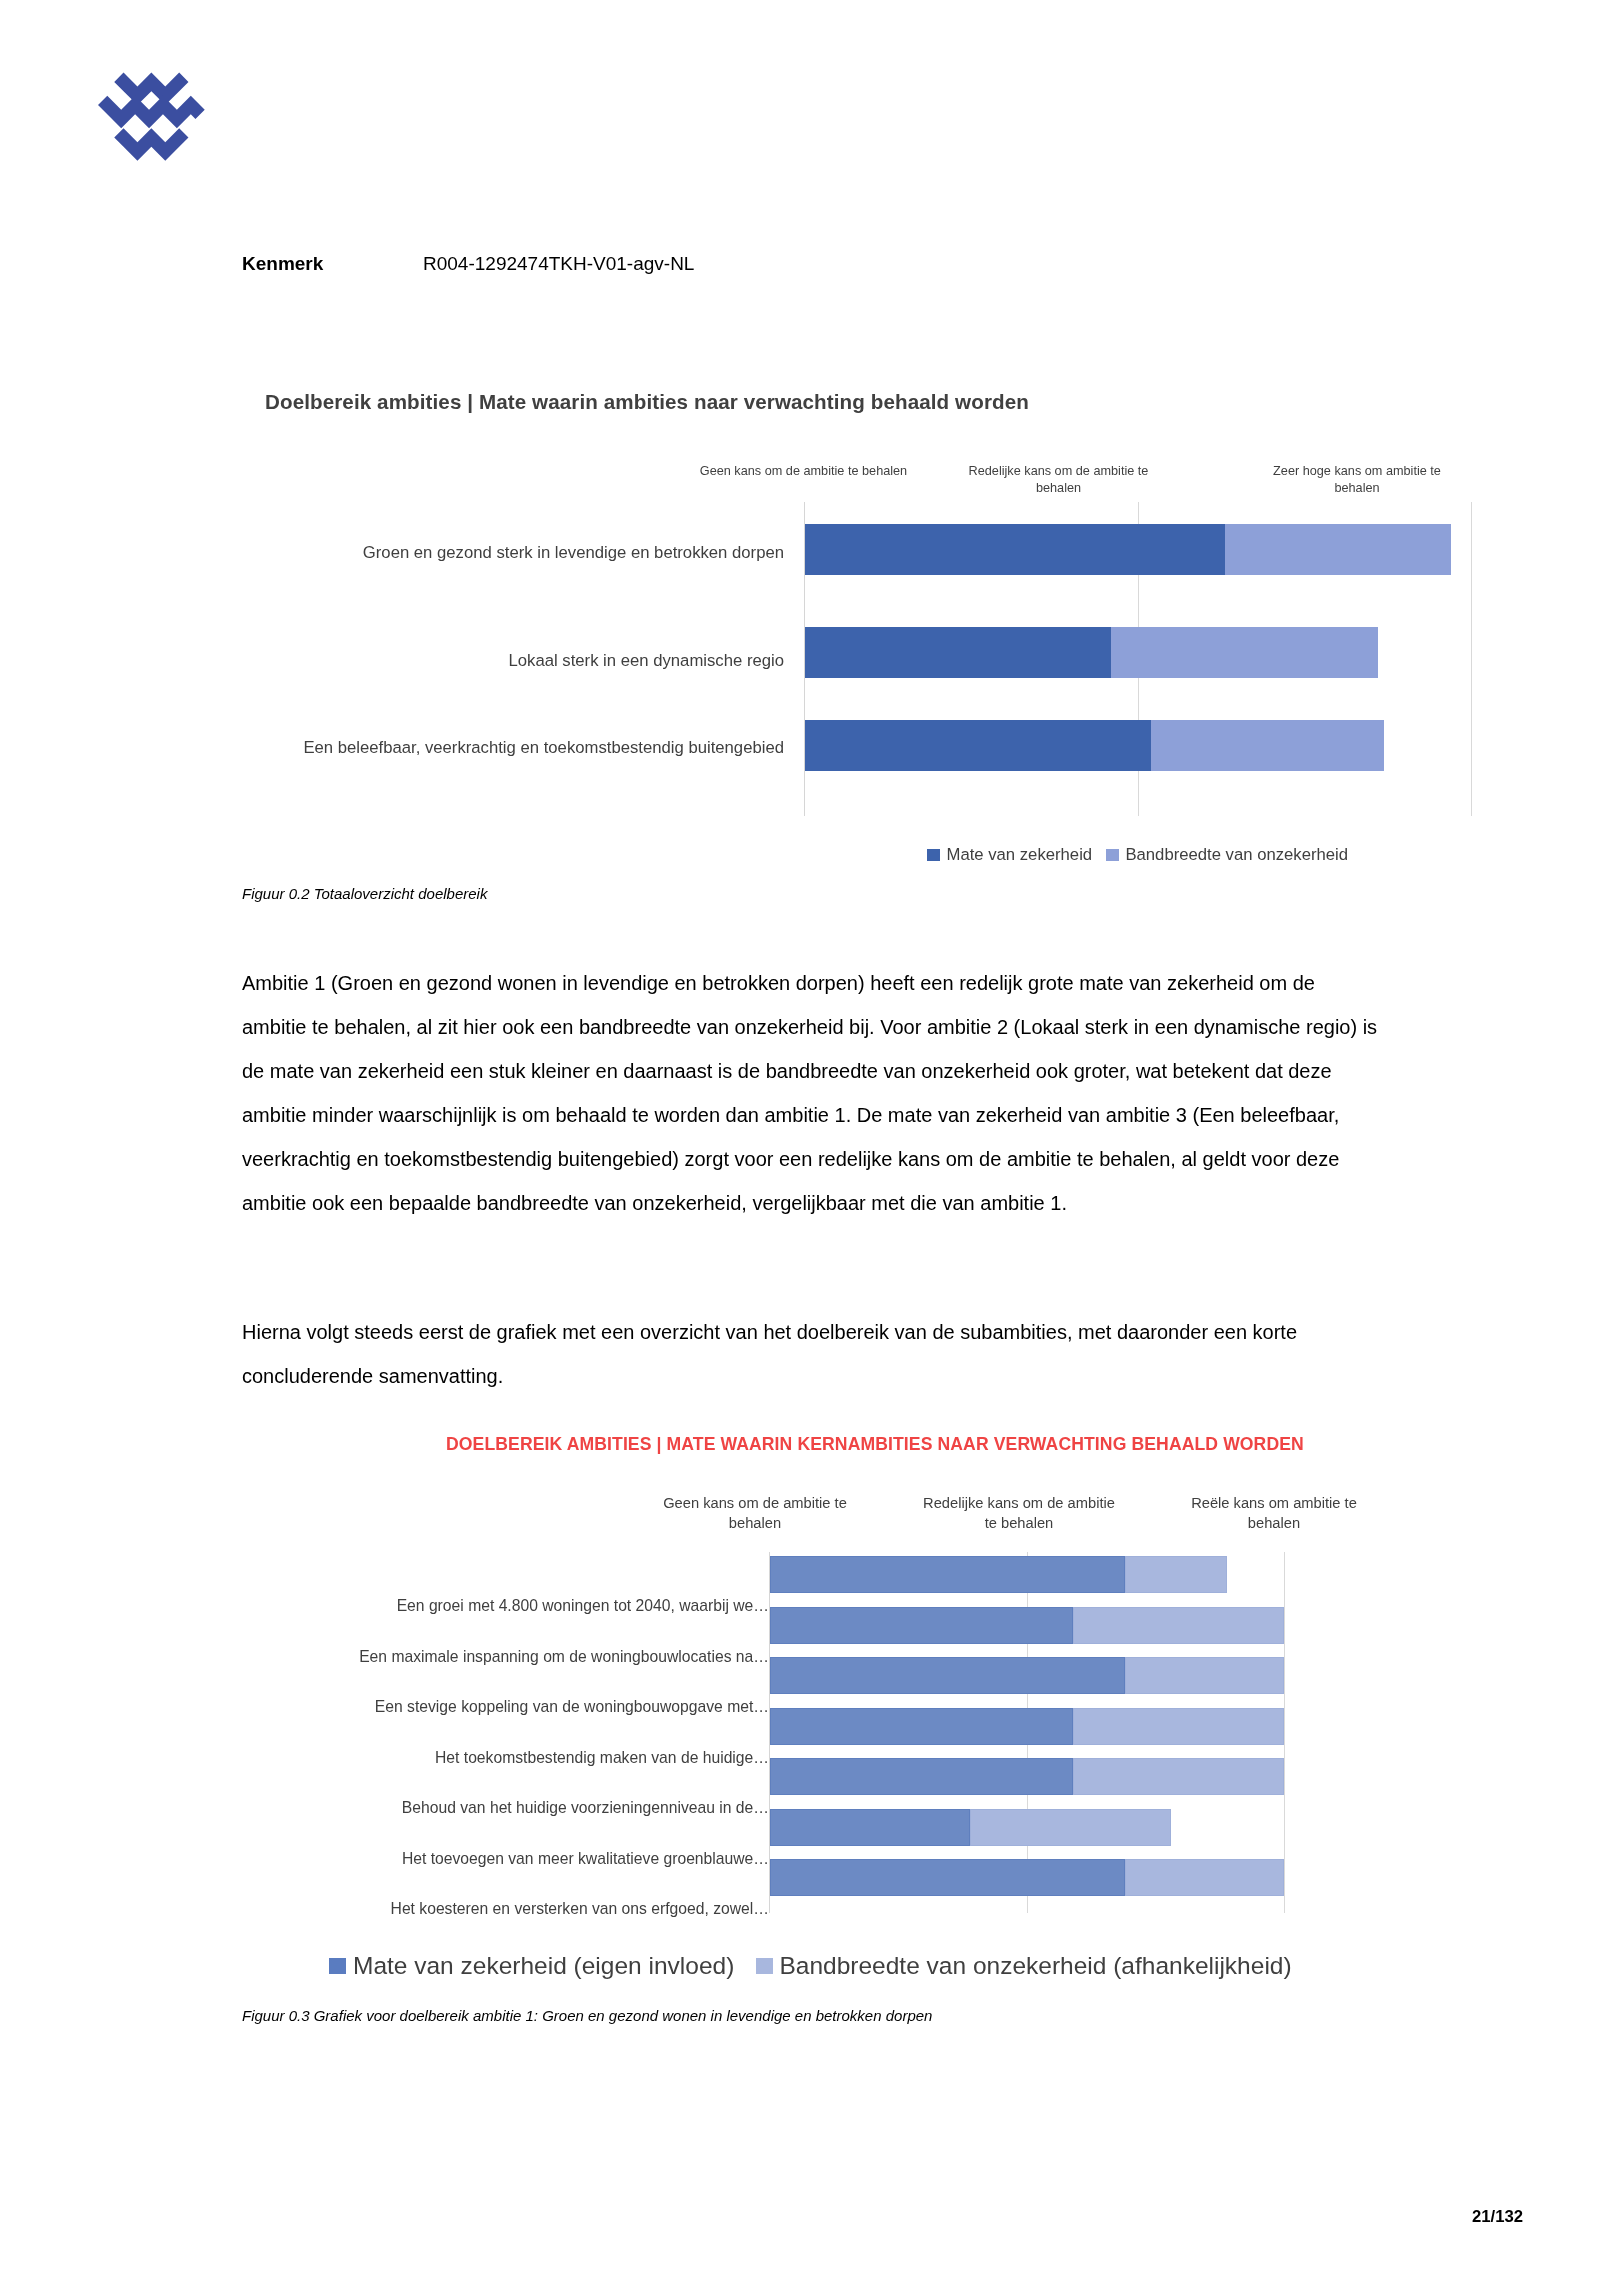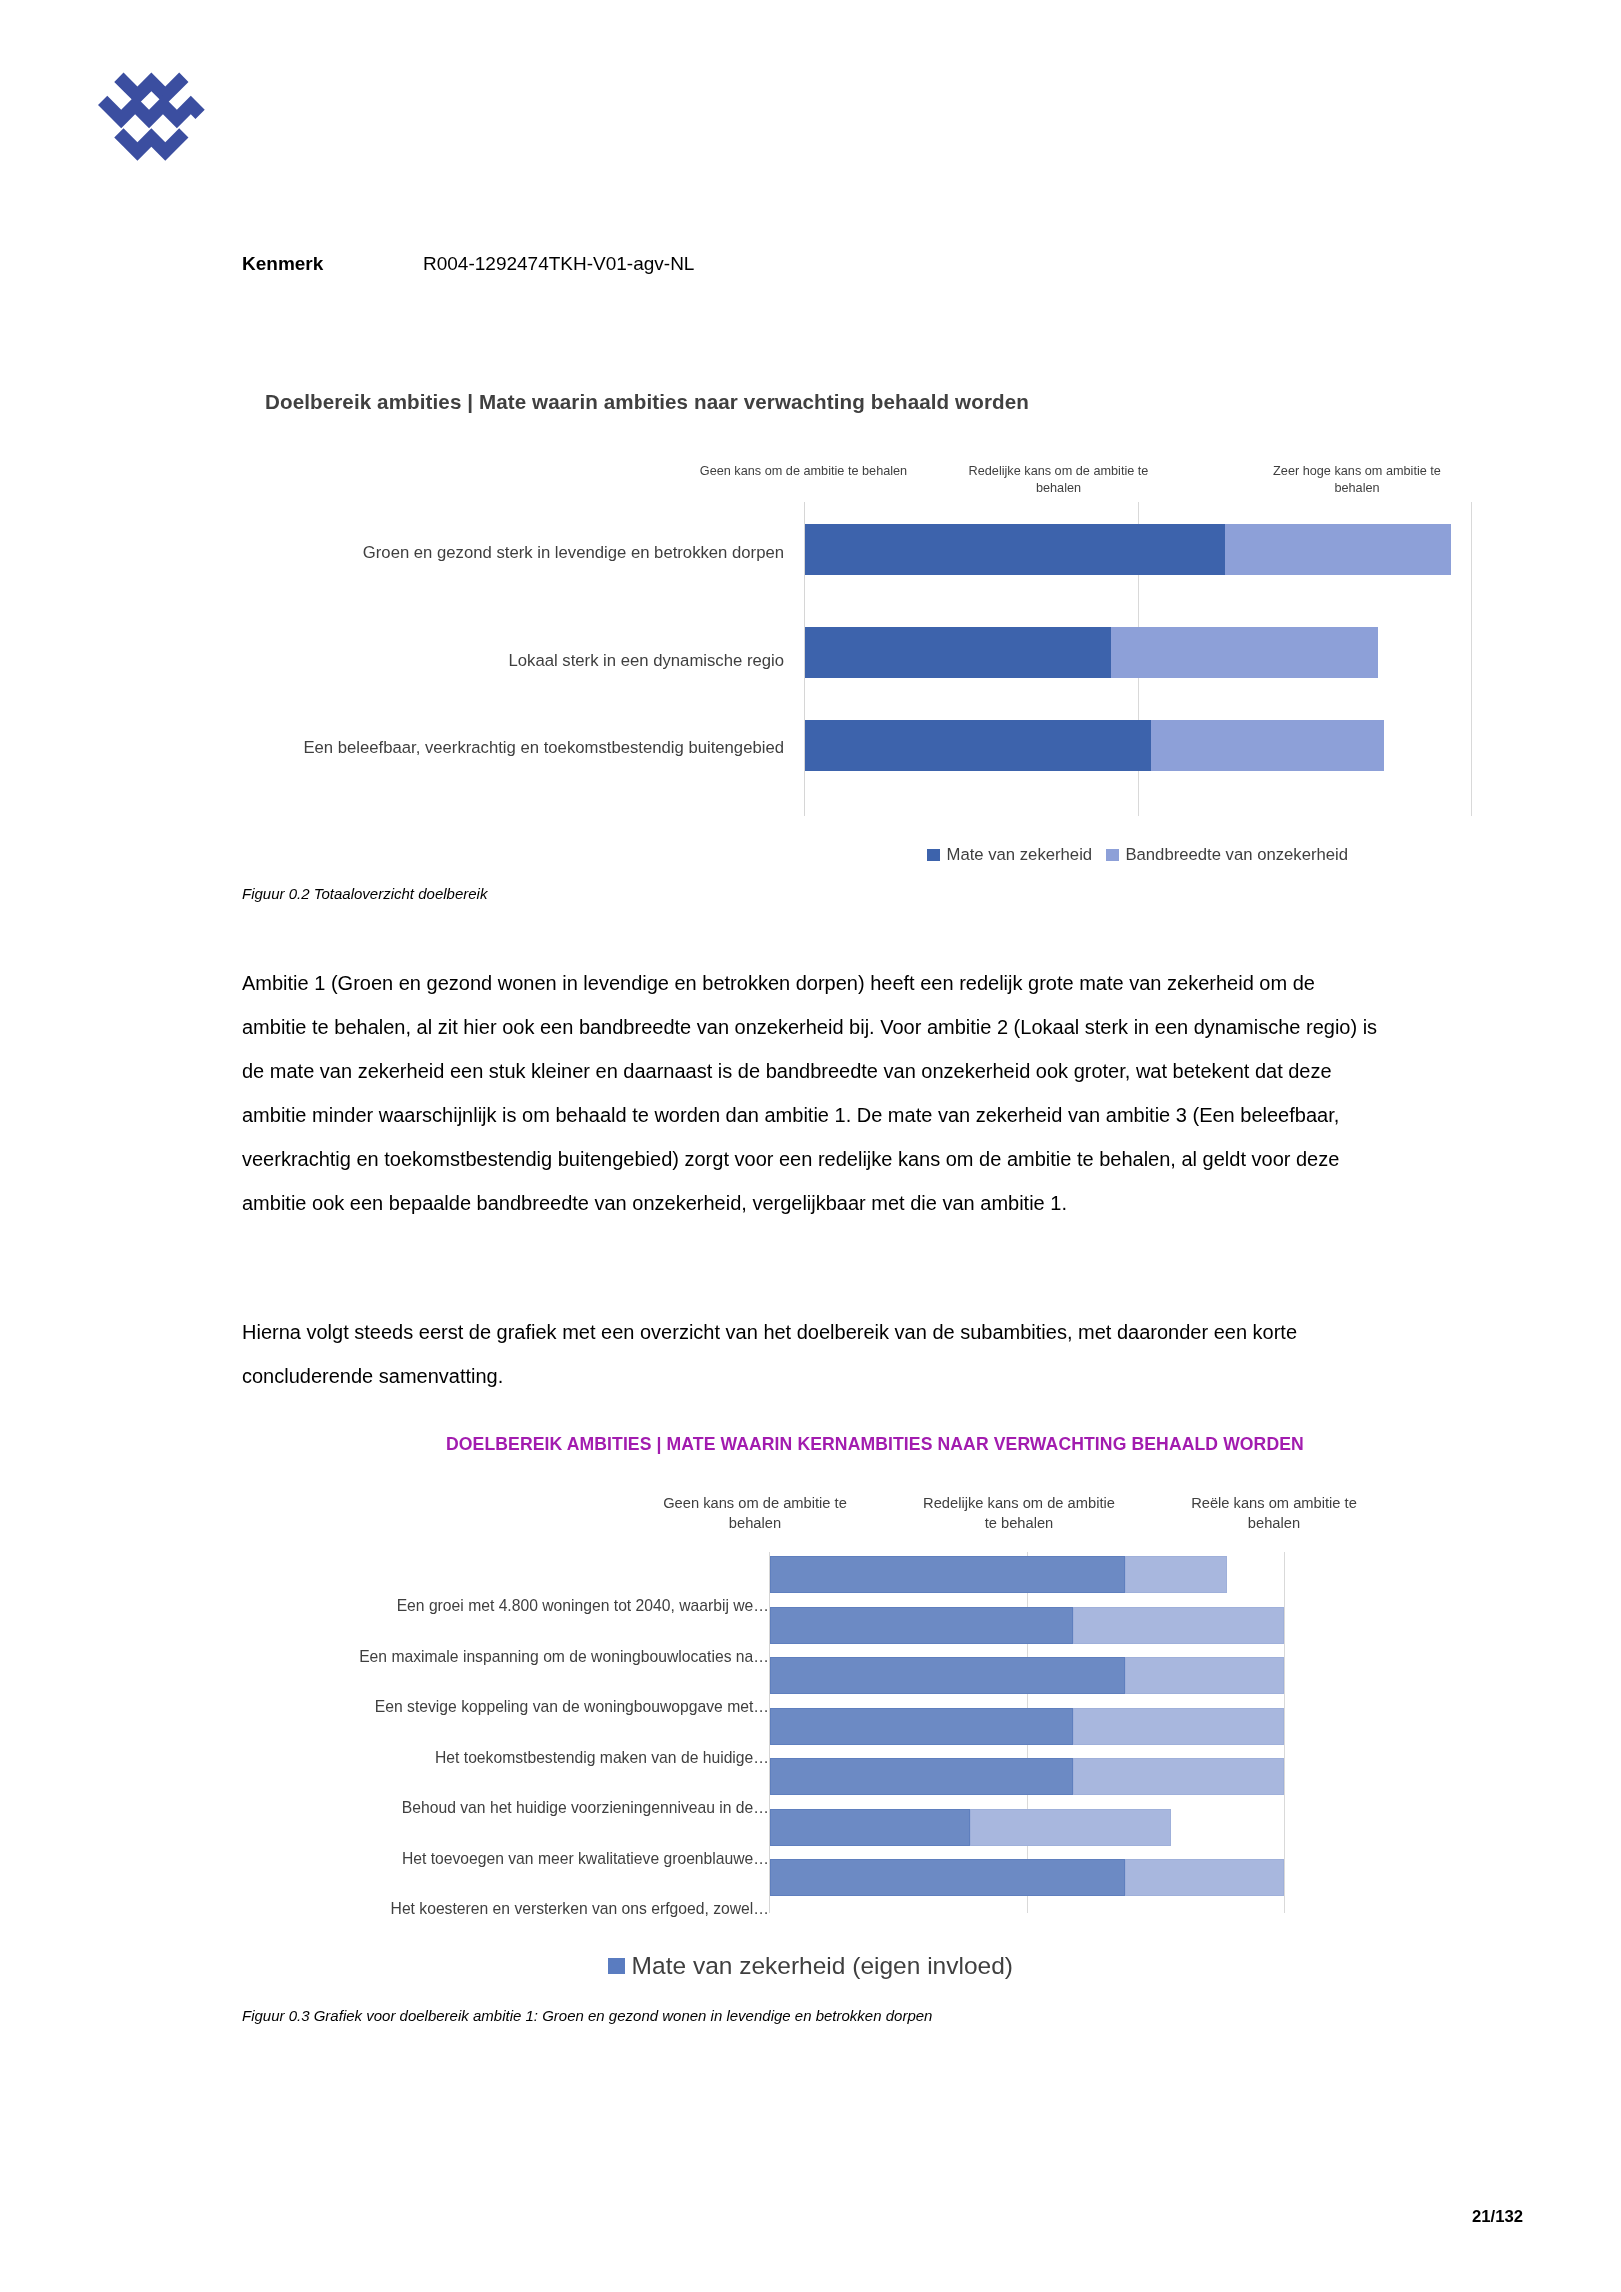--- a/index.html
+++ b/index.html
@@ -125,21 +125,21 @@
     width: 1142px;
     text-align: left;
   }
 
   .chart-title-2 {
     position: absolute;
     left: 446px;
     top: 1434px;
     font-size: 17.6px;
     font-weight: 700;
-    color: #a21caf;
+    color: #ef4444;
     letter-spacing: 0.1px;
   }
 
   .page-num {
     position: absolute;
     right: 98px;
     top: 2207px;
     font-size: 16.7px;
     font-weight: 700;
     color: #000;
@@ -254,18 +254,22 @@
       <div class="bar dark2" style="left: 0%; width: 69%;"></div>
       <div class="bar light2" style="left: 69%; width: 31%;"></div>
     </div>
 </div>
 
 <div class="legend legend-2" style="left:242px; top:1952px; width:1137px; gap:21.6px;">
   <div class="legend-item">
     <span class="swatch d2"></span>
     <span>Mate van zekerheid (eigen invloed)</span>
   </div>
+  <div class="legend-item">
+    <span class="swatch l2"></span>
+    <span>Bandbreedte van onzekerheid (afhankelijkheid)</span>
+  </div>
 </div>
 
 <div class="figcap" style="left:242px; top:2007px;">Figuur 0.3 Grafiek voor doelbereik ambitie 1: Groen en gezond wonen in levendige en betrokken dorpen</div>
 
 <div class="page-num">21/132</div>
 
 
 </body></html>

